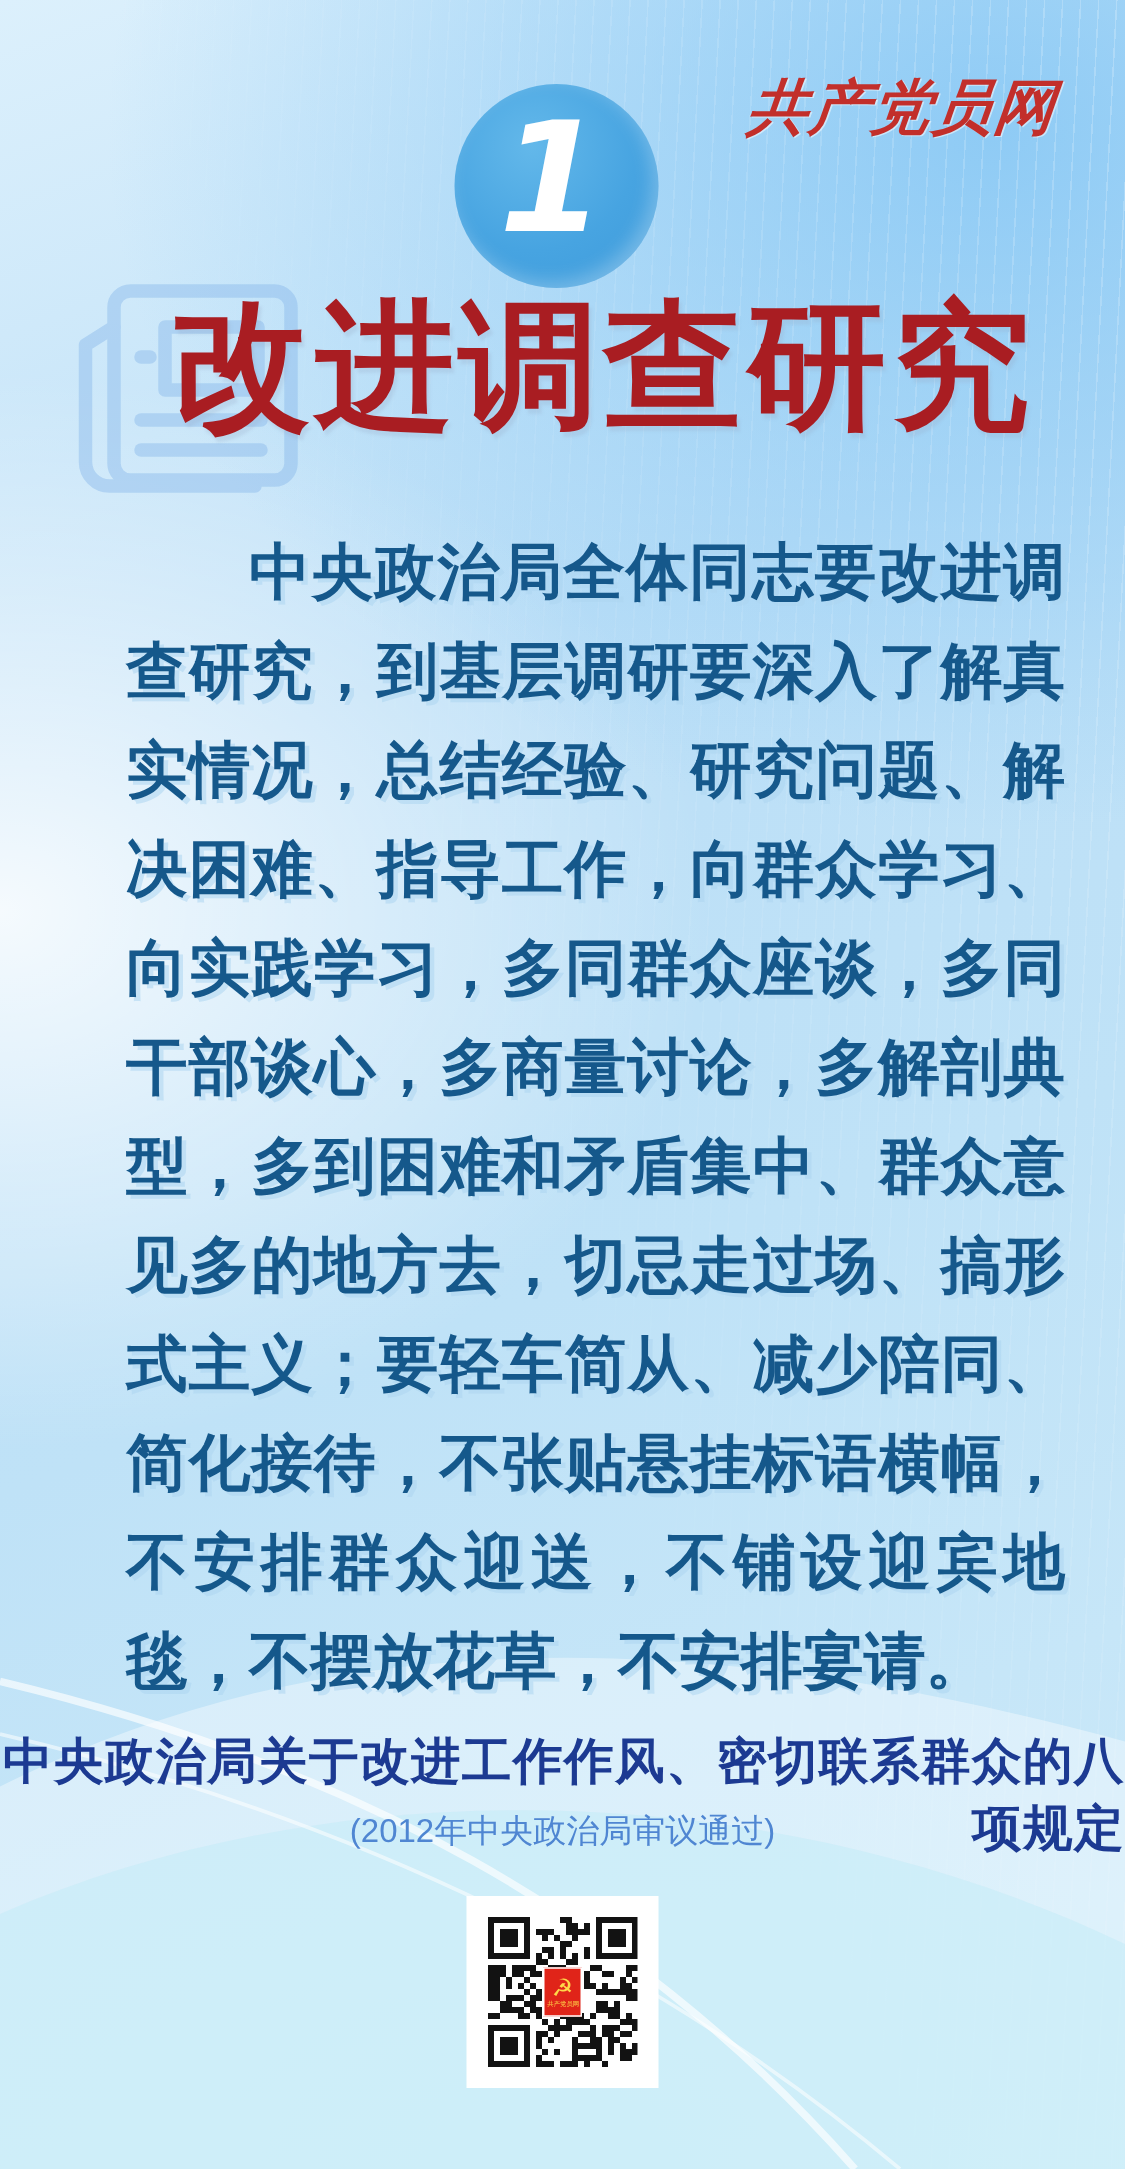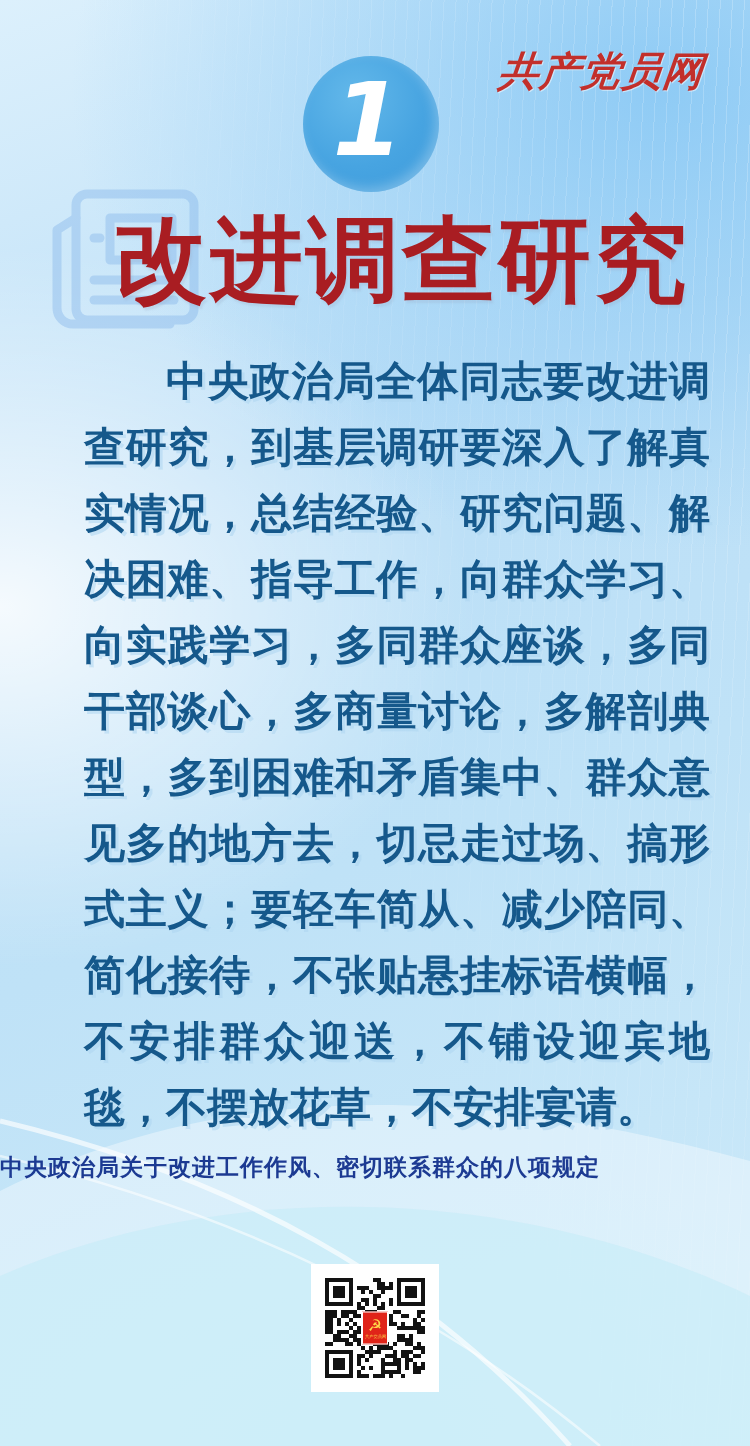--- a/index.html
+++ b/index.html
@@ -58,39 +58,39 @@
     color: #ffffff; font-size: 102px; font-weight: bold; font-style: italic;
     line-height: 1; transform: translate(-3px, -4px);
     font-family: "DejaVu Sans", sans-serif;
   }
 
   
   .newspaper { position: absolute; left: 44px; top: 180px; opacity: 0.85; }
 
   
   .title {
-    position: absolute; left: 114px; top: 212px; margin: 0;
+    position: absolute; left: 114px; top: 196px; margin: 0;
     font-size: 93px; font-weight: bold; line-height: 1.05;
     letter-spacing: 3px; color: #a91d22; white-space: nowrap;
     text-shadow: 2px 3px 2px rgba(150,170,200,0.25);
   }
 
   
   .body-text {
     position: absolute; left: 72px; top: 336px; width: 626px; margin: 12px;
     font-size: 41px; line-height: 66px; font-weight: bold;
     color: #15588b; text-align: justify; text-indent: 2em;
     text-shadow: 3px 3px 0 rgba(173,214,240,0.55);
   }
 
   
   .footer-title {
     position: absolute; top: 1152px; left: 0; width: 100%;
-    text-align: left; font-family: "Liberation Serif", "DejaVu Serif", serif;
-    font-weight: bold; font-size: 23px; color: #1c3a92; letter-spacing: 1px;
+    text-align: right; font-family: "Liberation Serif", "DejaVu Serif", serif;
+    font-weight: bold; font-size: 33px; color: #1c3a92; letter-spacing: 1px;
   }
   .footer-note {
     position: absolute; top: 1206px; left: 0; width: 100%;
     text-align: center; font-size: 22px; color: #4f86d2;
   }
 
   
   .qr-box {
     position: absolute; left: 311px; top: 1264px; width: 128px; height: 128px;
     background: #ffffff;
@@ -138,20 +138,21 @@
       <line x1="50" y1="120" x2="130" y2="120"></line>
       <line x1="50" y1="58" x2="56" y2="58"></line>
     </g>
   </svg>
 
   <h1 class="title">改进调查研究</h1>
 
   <p class="body-text">中央政治局全体同志要改进调查研究，到基层调研要深入了解真实情况，总结经验、研究问题、解决困难、指导工作，向群众学习、向实践学习，多同群众座谈，多同干部谈心，多商量讨论，多解剖典型，多到困难和矛盾集中、群众意见多的地方去，切忌走过场、搞形式主义；要轻车简从、减少陪同、简化接待，不张贴悬挂标语横幅，不安排群众迎送，不铺设迎宾地毯，不摆放花草，不安排宴请。</p>
 
   <div class="footer-title">中央政治局关于改进工作作风、密切联系群众的八项规定</div>
+  <div class="footer-note">(2012年中央政治局审议通过)</div>
 
   <div class="qr-box">
     <svg id="qr" width="100" height="100" viewBox="0 0 100 100" shape-rendering="crispEdges">
         <rect x="0" y="0" width="4" height="4" fill="#121212"></rect>
         <rect x="4" y="0" width="4" height="4" fill="#121212"></rect>
         <rect x="8" y="0" width="4" height="4" fill="#121212"></rect>
         <rect x="12" y="0" width="4" height="4" fill="#121212"></rect>
         <rect x="16" y="0" width="4" height="4" fill="#121212"></rect>
         <rect x="20" y="0" width="4" height="4" fill="#121212"></rect>
         <rect x="24" y="0" width="4" height="4" fill="#121212"></rect>

